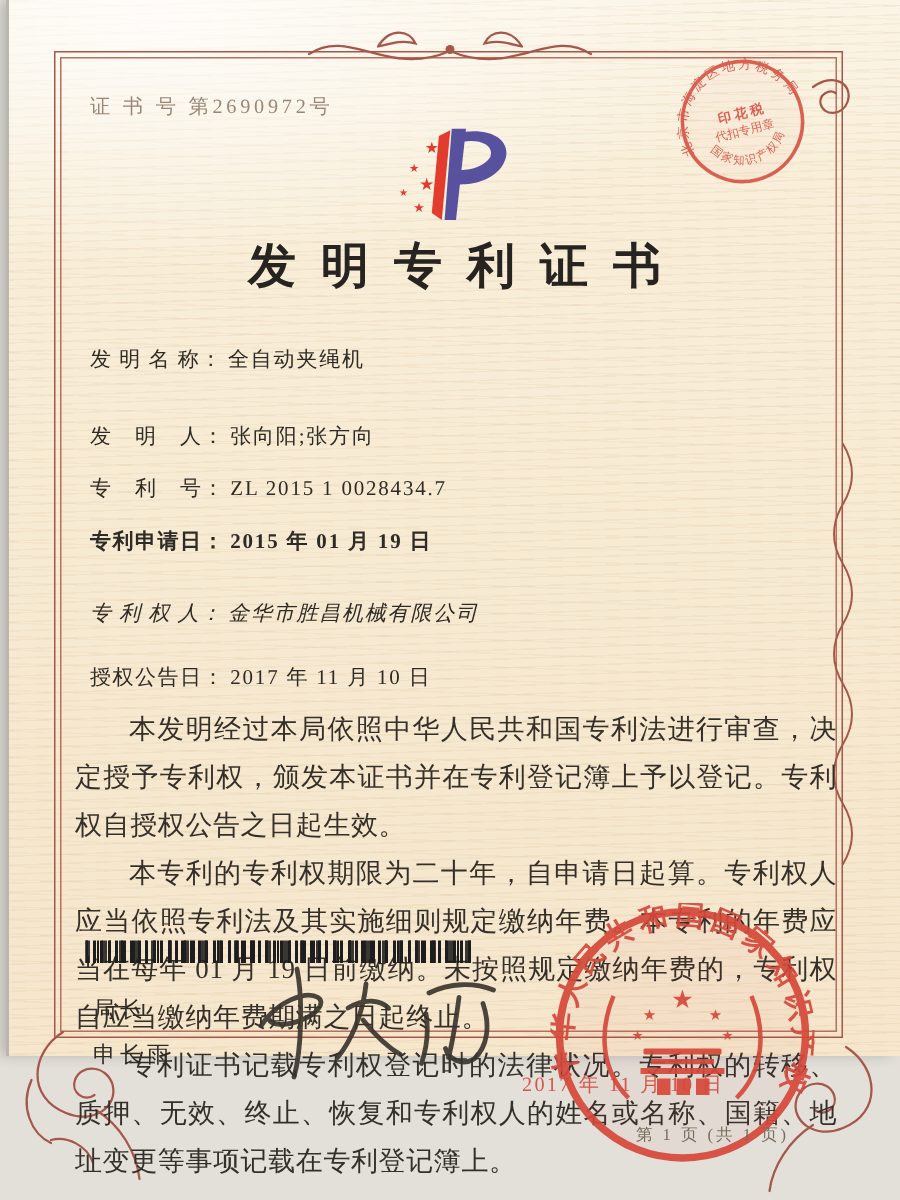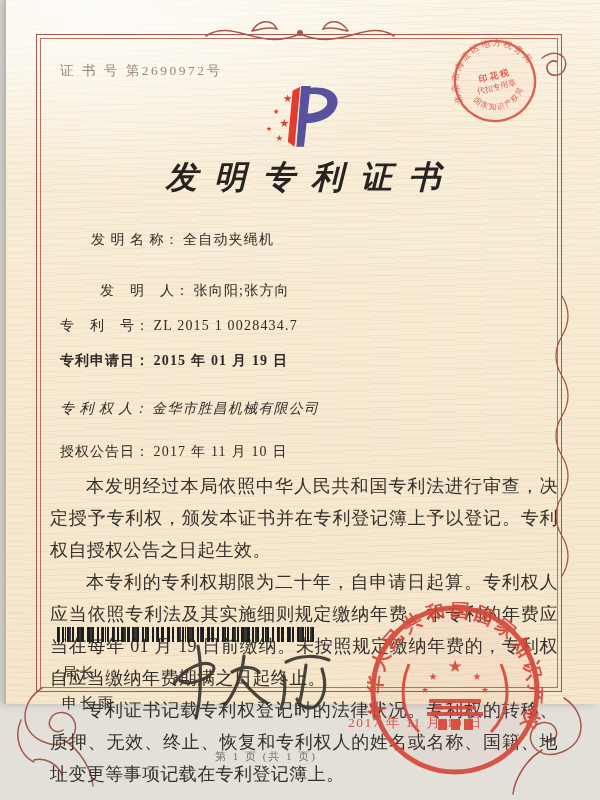--- a/index.html
+++ b/index.html
@@ -10,46 +10,46 @@
       repeating-linear-gradient(178deg, rgba(203,158,104,.10) 0 1px, rgba(0,0,0,0) 1px 6px),
       repeating-linear-gradient(2deg, rgba(203,158,104,.08) 0 1px, rgba(0,0,0,0) 1px 9px),
       linear-gradient(180deg,#fbf5e7 0%,#f8eed9 18%,#f7ead2 55%,#f5e6cc 100%);
     box-shadow:-2px 0 0 #bcb7ae, -6px 0 8px rgba(0,0,0,.18);}
   .frame-outer{position:absolute;left:30px;top:34px;right:38px;bottom:12px;border:1.5px solid #a5574a;}
   .frame-inner{position:absolute;left:34px;top:38px;right:42px;bottom:16px;border:1px solid #b76f5e;}
   .ornaments{position:absolute;left:0;top:0;pointer-events:none;}
   .cert-no{position:absolute;left:54px;top:62px;font-size:13.5px;letter-spacing:2.5px;color:#9b8574;}
   .logo{position:absolute;left:248px;top:84px;}
   .title{position:absolute;left:0;top:156px;width:594px;text-align:center;
-    font-size:32px;font-weight:bold;color:#262320;letter-spacing:.52em;text-indent:.52em;font-style:italic;}
+    font-size:32px;font-weight:bold;color:#262320;letter-spacing:.52em;text-indent:.52em;}
   .fields{position:absolute;left:54px;top:231px;right:48px;font-size:14px;color:#2e2a25;}
   .frow{white-space:nowrap;}
-  .frow:nth-child(1){margin-bottom:33px;margin-left:31px;}
-  .frow:nth-child(2){margin-bottom:17px;margin-left:40px;}
+  .frow:nth-child(1){margin-bottom:33px;}
+  .frow:nth-child(2){margin-bottom:17px;}
   .frow:nth-child(3){margin-bottom:17px;font-family:Liberation Serif, serif;}
   .frow:nth-child(4){margin-bottom:30px;font-weight:bold;}
   .frow:nth-child(5){margin-bottom:25px;font-style:italic;}
   .flabel{letter-spacing:1px;}
   .fvalue{letter-spacing:1.2px;}
   .bodytext{position:absolute;left:44px;top:470px;right:42px;font-size:18px;
     line-height:1.78;color:#343029;text-align:justify;letter-spacing:.4px;}
   .bodytext p{margin:0;text-indent:2em;}
   .barcode{position:absolute;left:51px;top:627px;width:258px;height:15px;
     background-image:
      repeating-linear-gradient(90deg,#1d1d1d 0 2px,rgba(0,0,0,0) 2px 5px),
      repeating-linear-gradient(90deg,#1d1d1d 0 1px,rgba(0,0,0,0) 1px 8px),
      repeating-linear-gradient(90deg,rgba(25,25,25,.85) 0 3px,rgba(0,0,0,0) 3px 11px);}
   .sig-title{position:absolute;left:56px;top:664px;font-size:15px;letter-spacing:3px;color:#2e2a25;}
   .sig-name{position:absolute;left:56px;top:694px;font-size:15px;letter-spacing:3px;color:#2e2a25;}
   .signature{position:absolute;left:140px;top:632px;}
   .seal{position:absolute;left:361px;top:602px;opacity:.92;}
   .seal-date{position:absolute;left:342px;top:714px;font-size:13.5px;letter-spacing:1.5px;
     color:#d5483a;opacity:.9;}
   .tax-seal{position:absolute;left:441px;top:33px;transform:rotate(-14deg);opacity:.85;}
-  .footer{position:absolute;left:0;top:749px;width:520px;text-align:center;
+  .footer{position:absolute;left:0;top:749px;width:520px;text-align:right;
     font-size:11px;letter-spacing:2px;color:#7a6c5c;}
 </style>
 </head>
 <body>
 
 <div class="page">
 
   <div class="frame-outer"></div>
   <div class="frame-inner"></div>
   <svg class="ornaments" width="594" height="800" viewBox="0 0 594 800">

